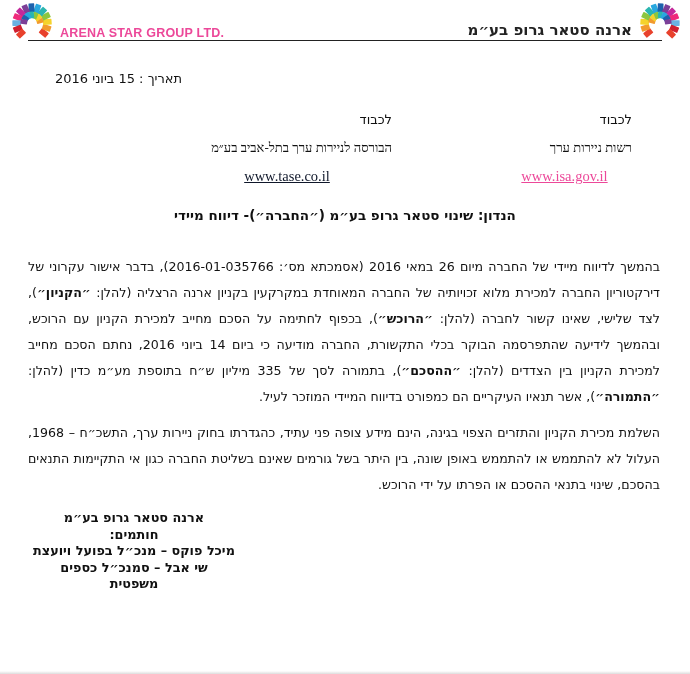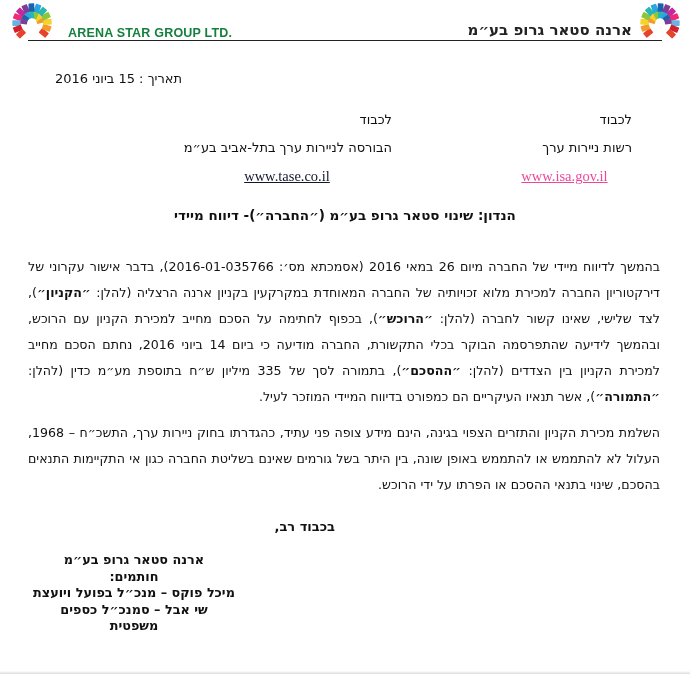--- a/index.html
+++ b/index.html
@@ -6,31 +6,31 @@
   body{width:690px;height:674px;overflow:hidden;
        font-family:"DejaVu Sans","Liberation Sans",sans-serif;color:#111;}
   .page{position:relative;width:690px;height:674px;direction:rtl;background:#fff;}
 
   
   .header{position:absolute;top:0;left:0;right:0;height:48px;}
   .logo{position:absolute;top:1px;width:46px;height:46px;}
   .logo-left{left:9px;}
   .logo-right{right:7px;transform:scaleX(-1);}
   .hdr-rule{position:absolute;top:40px;left:28px;right:28px;height:0;border-top:1.6px solid #222;}
-  .en-name{position:absolute;top:26px;left:68px;direction:ltr;
+  .en-name{position:absolute;top:26px;left:60px;direction:ltr;
            font-family:"Liberation Sans","DejaVu Sans",sans-serif;
-           font-weight:bold;font-size:12.5px;letter-spacing:.2px;color:#15803d;}
+           font-weight:bold;font-size:12.5px;letter-spacing:.2px;color:#ec4899;}
   .he-name{position:absolute;top:21px;right:58px;font-weight:bold;font-size:15px;color:#222;}
 
   
   .date-line{position:absolute;top:71px;left:55px;direction:rtl;font-size:13px;}
 
   
   .recipient{position:absolute;top:106px;text-align:right;font-size:13px;line-height:28px;}
-  .recipient .nowrap{white-space:nowrap;}
+  .recipient .nowrap{white-space:nowrap;font-family:Liberation Serif, serif;}
   .recipient .link-row{text-align:center;}
   .rec-isa{right:58px;width:135px;}
   .rec-tase{right:298px;width:210px;}
   a.doc-link{font-family:"Liberation Serif","DejaVu Serif",serif;font-size:14.5px;}
 
   
   .subject{position:absolute;top:201px;left:0;right:0;text-align:center;
            font-weight:bold;font-size:13.5px;line-height:28px;}
   .subject .u{text-decoration:underline;}
 
@@ -119,21 +119,20 @@
   </div>
 
   <div class="subject">
     <div>הנדון: שינוי סטאר גרופ בע״מ (״החברה״)- דיווח מיידי</div>
   </div>
 
   <div class="letter-body">
     <p><span>בהמשך לדיווח מיידי של החברה מיום 26 במאי 2016 (אסמכתא מס׳: 2016-01-035766), בדבר אישור עקרוני של דירקטוריון החברה למכירת מלוא זכויותיה של החברה המאוחדת במקרקעין בקניון ארנה הרצליה (להלן: </span><span class="b">״הקניון״</span><span>), לצד שלישי, שאינו קשור לחברה (להלן: </span><span class="b">״הרוכש״</span><span>), בכפוף לחתימה על הסכם מחייב למכירת הקניון עם הרוכש, ובהמשך לידיעה שהתפרסמה הבוקר בכלי התקשורת, החברה מודיעה כי ביום 14 ביוני 2016, נחתם הסכם מחייב למכירת הקניון בין הצדדים (להלן: </span><span class="b">״ההסכם״</span><span>), בתמורה לסך של 335 מיליון ש״ח בתוספת מע״מ כדין (להלן: </span><span class="b">״התמורה״</span><span>), אשר תנאיו העיקריים הם כמפורט בדיווח המיידי המוזכר לעיל.</span></p>
     <p><span>השלמת מכירת הקניון והתזרים הצפוי בגינה, הינם מידע צופה פני עתיד, כהגדרתו בחוק ניירות ערך, התשכ״ח – 1968, העלול לא להתממש או להתממש באופן שונה, בין היתר בשל גורמים שאינם בשליטת החברה כגון אי התקיימות התנאים בהסכם, שינוי בתנאי ההסכם או הפרתו על ידי הרוכש.</span></p>
 
-    <div class="closing">בכבוד רב,</div>
 
     <div class="signature">
       <div>ארנה סטאר גרופ בע״מ</div>
       <div>חותמים:</div>
       <div>מיכל פוקס – מנכ״ל בפועל ויועצת</div>
       <div>שי אבל – סמנכ״ל כספים</div>
       <div>משפטית</div>
     </div>
   </div>
 

